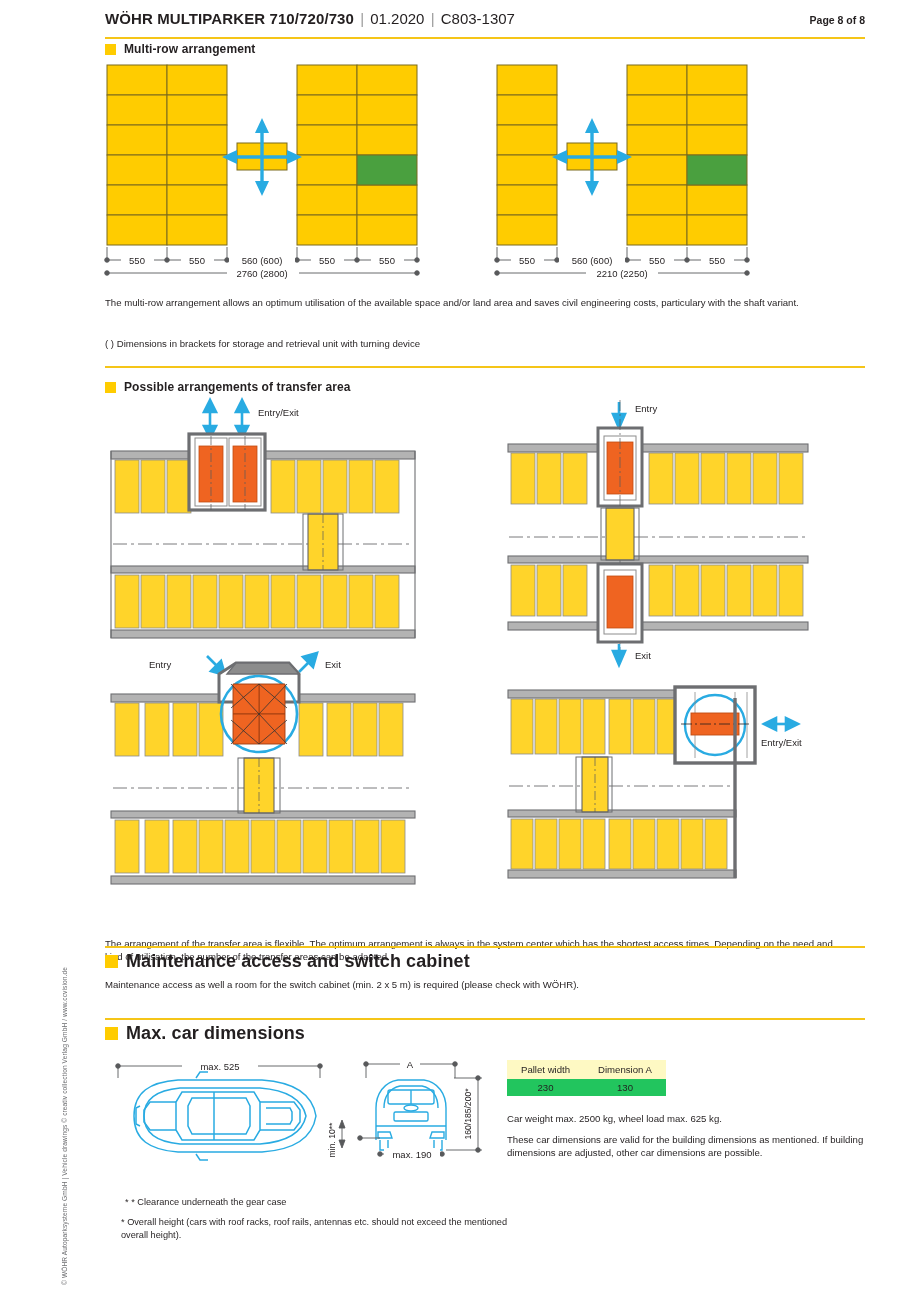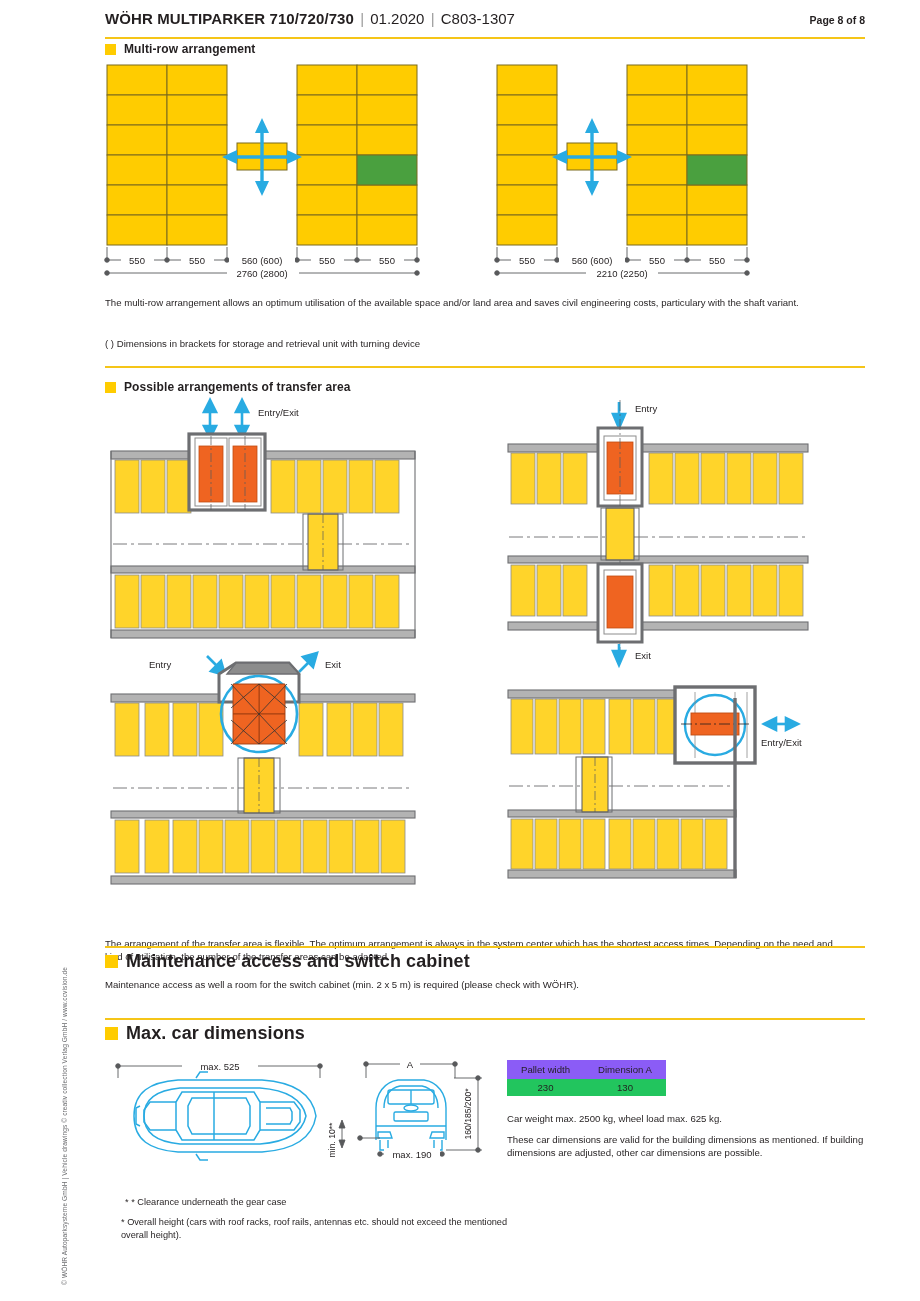--- a/index.html
+++ b/index.html
@@ -43,21 +43,21 @@
     letter-spacing:.1px;
   }
 
   
   .canvas{ position:absolute; }
   .canvas svg{ display:block; overflow:visible;}
 
   
   .dimtable{ position:absolute; border-collapse:collapse; font-size:9.6px;}
   .dimtable th{
-    background:#8b5cf6; font-weight:normal; color:#231f20;
+    background:#fef9c3; font-weight:normal; color:#231f20;
     padding:4px 14px; text-align:center; border:none; font-size:9.6px;
   }
   .dimtable td{
     background:#22c55e; padding:3px 14px; text-align:center; border:none;
     font-size:9.6px;
   }
 
   .lbl{ font-family:"Liberation Sans", sans-serif; font-size:9.5px; fill:#231f20;}
   .lbl-s{ font-size:8.6px; fill:#231f20;}
 </style>

